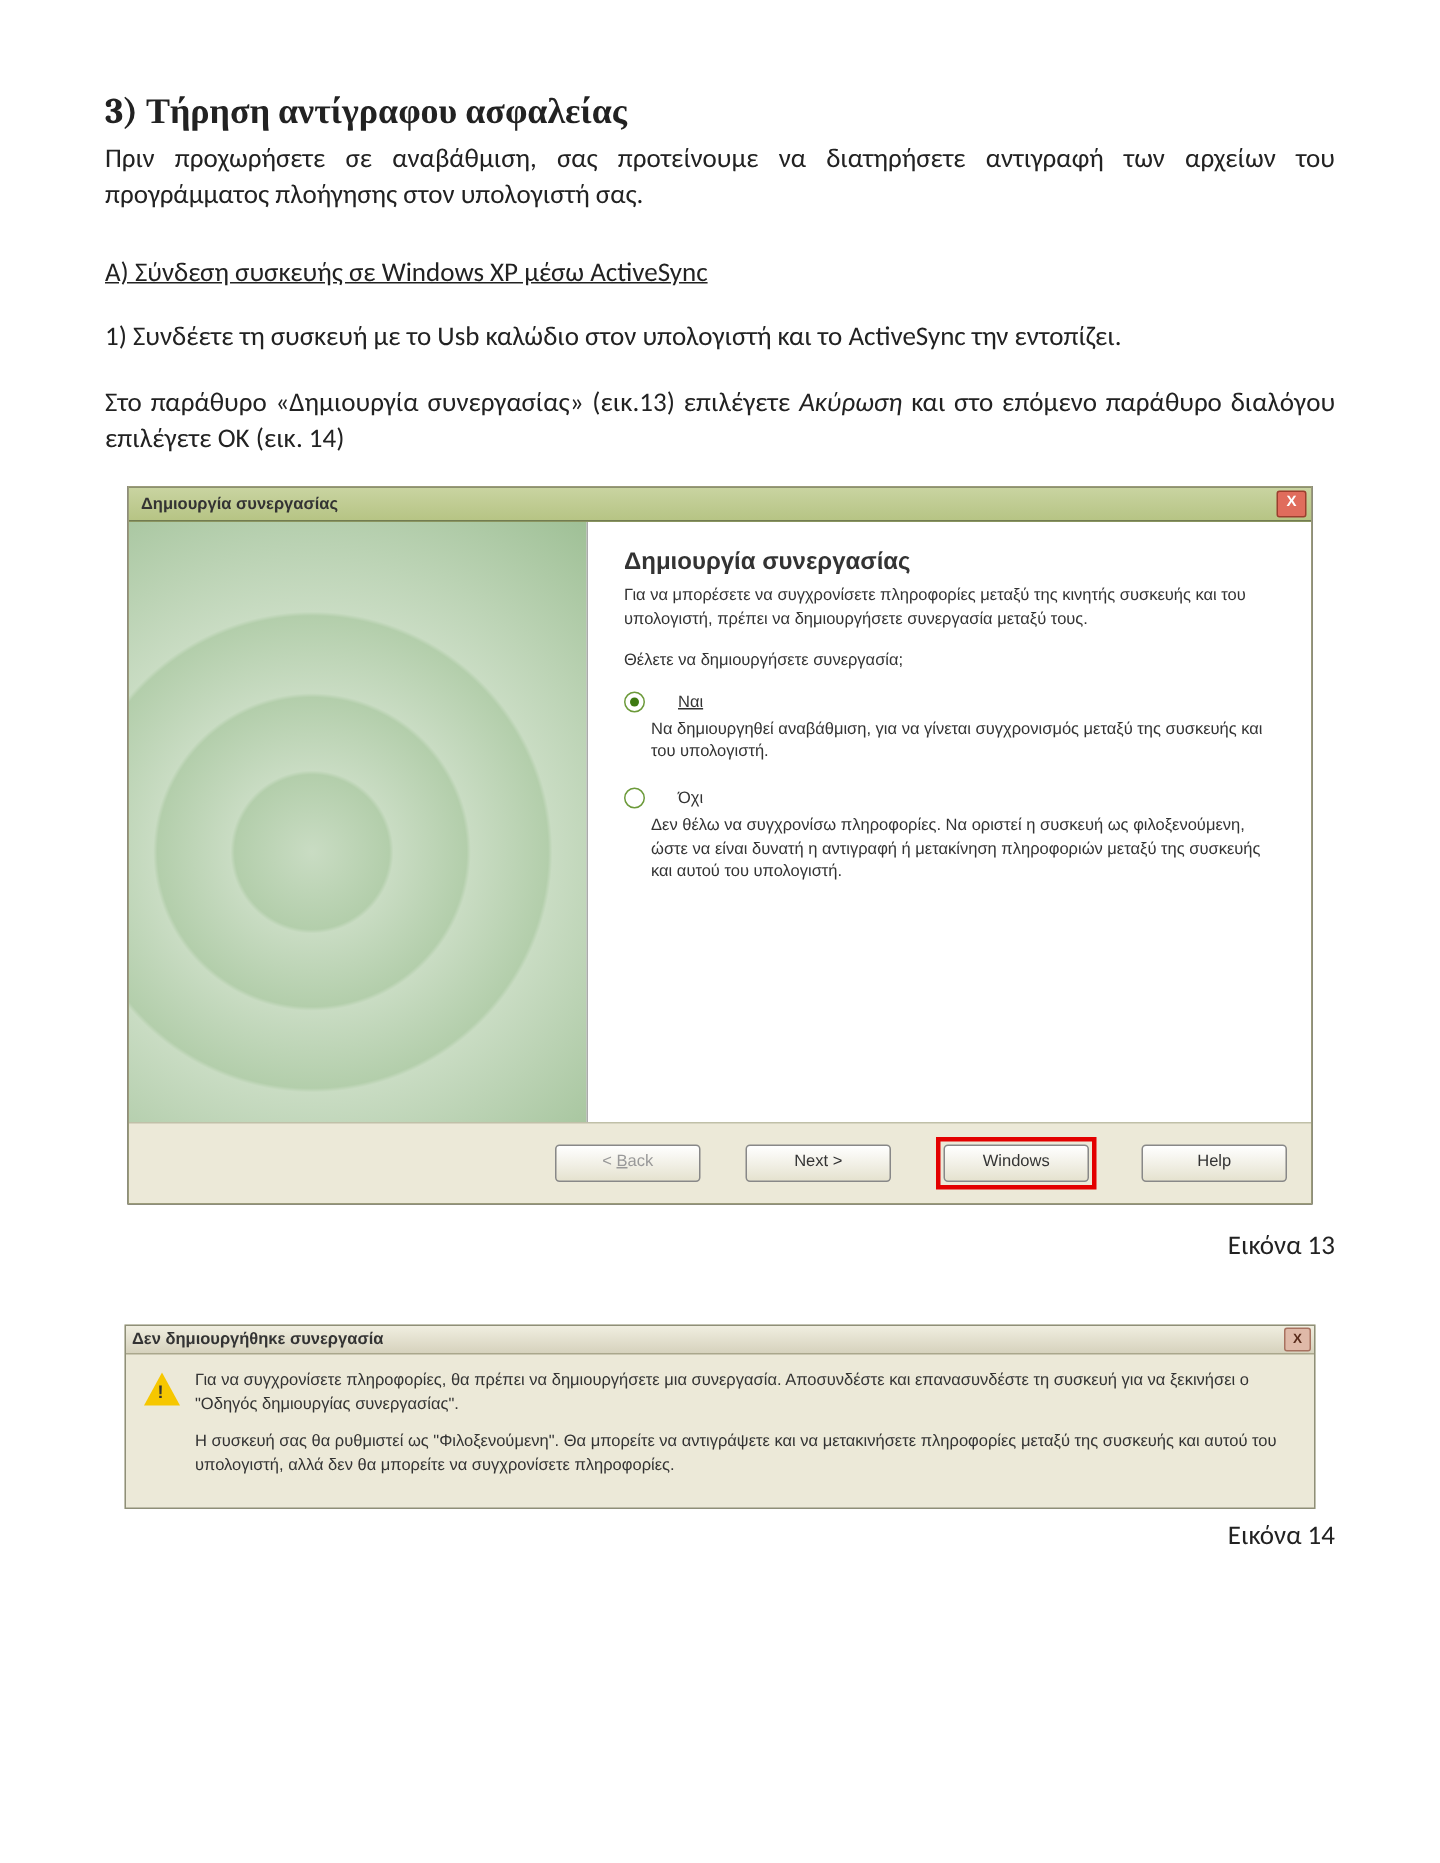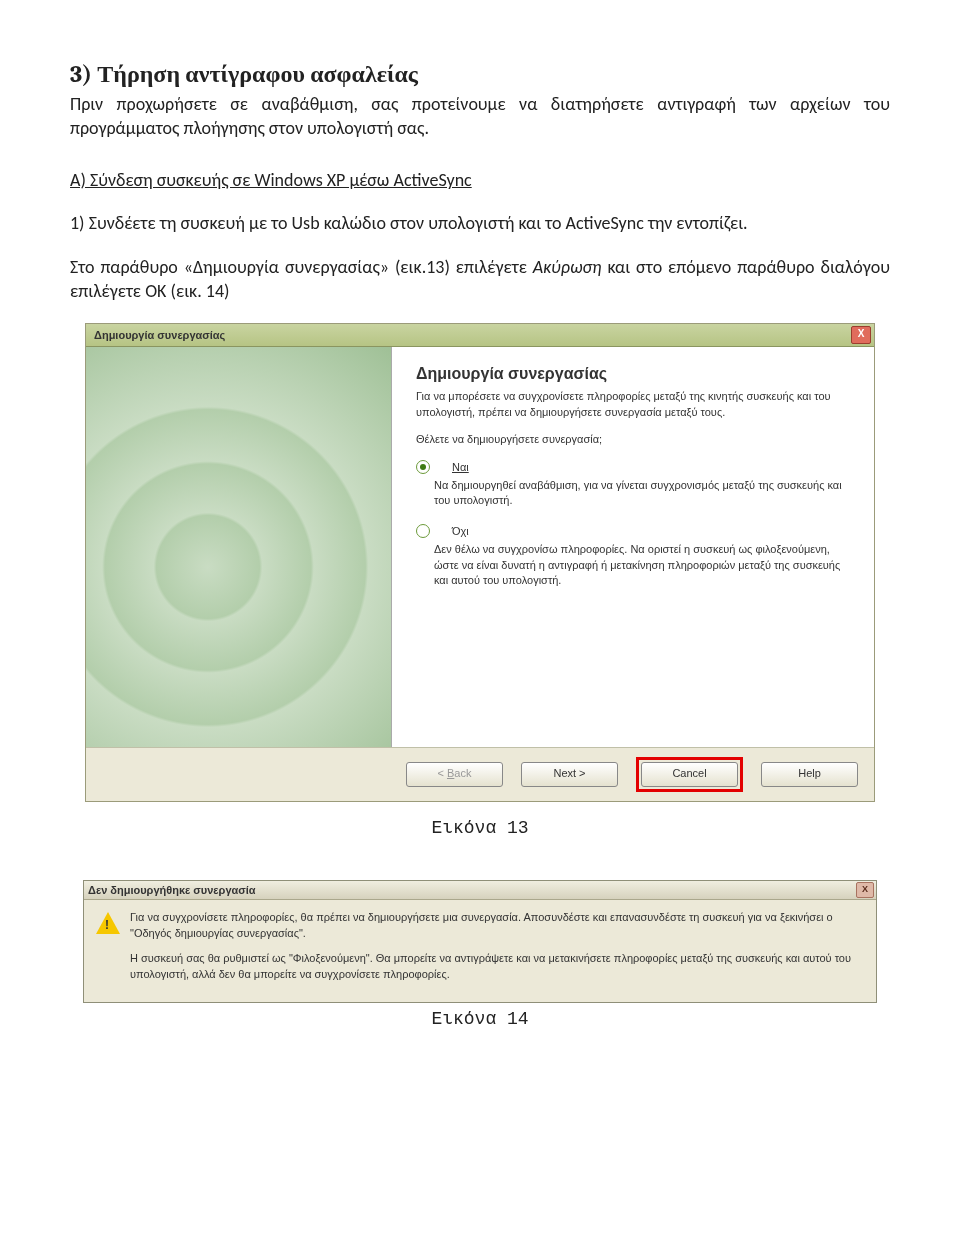--- a/index.html
+++ b/index.html
@@ -23,24 +23,23 @@
     margin: 0 0 20px 0;
     text-align: justify;
   }
   .doc-sub {
     font-size: 18px;
     text-decoration: underline;
     margin: 28px 0 20px 0;
   }
   .italic { font-style: italic; }
   .caption {
-    text-align: center;
+    text-align: right;
     font-size: 18px;
     margin: 6px 0 30px 0;
-    font-family: Liberation Mono, monospace;
   }
 
   
   .dialog1 {
     width: 788px;
     margin: 16px auto 16px auto;
     border: 1px solid #9b9b7a;
     background: #000000;
     font-family: Tahoma, Arial, sans-serif;
     font-size: 11px;
@@ -125,21 +124,21 @@
     font-size: 11px;
     margin: 4px 0 16px 18px;
     line-height: 1.4;
   }
   .d1-footer {
     background: #ece9d8;
     border-top: 1px solid #c0c0a8;
     padding: 14px 16px;
     display: flex;
     justify-content: flex-end;
-    gap: 18px;
+    gap: 30px;
   }
   .d1-btn {
     width: 95px;
     height: 23px;
     border: 1px solid #888;
     background: linear-gradient(#ffffff,#e5e2cf);
     border-radius: 3px;
     font-size: 11px;
     text-align: center;
     line-height: 21px;
@@ -267,21 +266,21 @@
         <span class="radio-out"></span>
         <span class="radio-label">Όχι</span>
       </div>
       <div class="d1-sub">Δεν θέλω να συγχρονίσω πληροφορίες. Να οριστεί η συσκευή ως φιλοξενούμενη, ώστε να είναι δυνατή η αντιγραφή ή μετακίνηση πληροφοριών μεταξύ της συσκευής και αυτού του υπολογιστή.</div>
     </div>
   </div>
   <div class="d1-footer">
     <div class="d1-btn disabled">&lt; <u>B</u>ack</div>
     <div class="d1-btn">Next &gt;</div>
     <div class="d1-btn-wrap-cancel">
-      <div class="d1-btn">Cancel</div>
+      <div class="d1-btn">Windows</div>
     </div>
     <div class="d1-btn">Help</div>
   </div>
 </div>
 <div class="caption">Εικόνα 13</div>
 
 <div class="dialog2">
   <div class="d2-title">
     <span>Δεν δημιουργήθηκε συνεργασία</span>
     <div class="d2-close">X</div>

